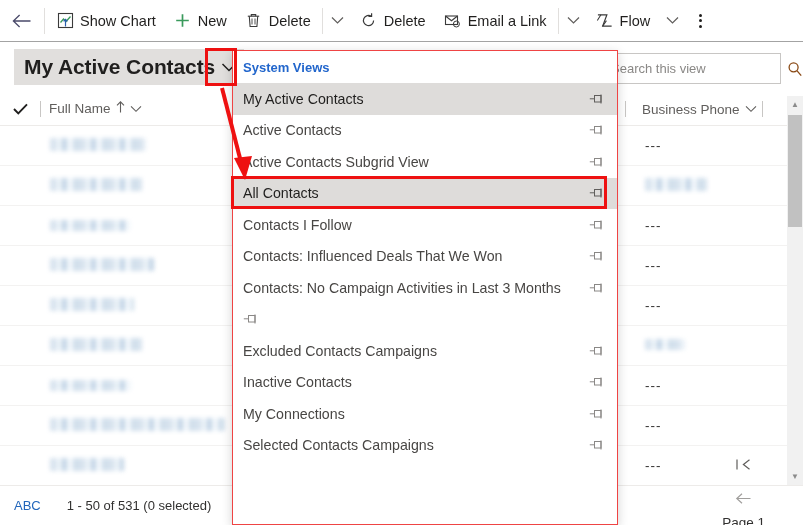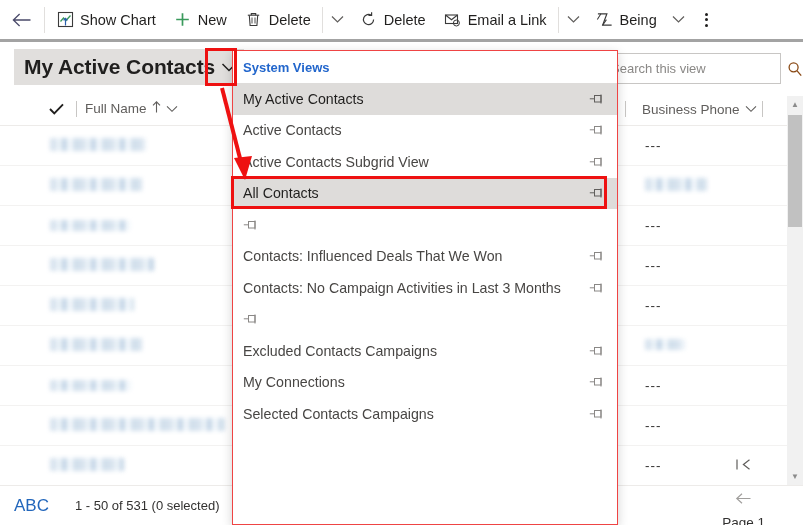--- a/index.html
+++ b/index.html
@@ -9,21 +9,21 @@
     font-family: "Liberation Sans", sans-serif;
     overflow: hidden;
   }
   #app { position: relative; width: 803px; height: 525px; background: #fff; }
 
   
   .cmdbar {
     position: absolute; left: 0; top: 0; width: 803px; height: 42px;
     display: flex; align-items: center;
     background: #ffffff;
-    border-bottom: 3px solid #a3a3a3;
+    border-bottom: 1px solid #a3a3a3;
   }
   .cmd-back {
     width: 42px; height: 42px; display: flex; align-items: center; justify-content: center;
     color: #4a4a6a; font-size: 17px; cursor: pointer;
   }
   .cmd-sep-v { width: 1px; height: 26px; background: #e1dfdd; margin: 0 2px; }
   .cmd-btn {
     display: flex; align-items: center; gap: 6px;
     height: 42px; padding: 0 9px; cursor: pointer;
     color: #201f1e; font-size: 14.5px; white-space: nowrap;
@@ -72,21 +72,21 @@
     flex: 1; border: none; outline: none; background: transparent;
     font-family: "Liberation Sans", sans-serif; font-size: 13px; color: #404040;
   }
   .search-input::placeholder { color: #8a8886; }
   .search-icon { color: #8a4a16; display:flex; align-items:center; }
 
   
   .grid-head {
     position: absolute; left: 0; top: 92px; width: 803px; height: 34px;
     background: #ffffff; border-bottom: 1px solid #edebe9;
-    display: flex; align-items: center; padding-left: 36px;
+    display: flex; align-items: center;
   }
   .gh-check {
     width: 40px; display: flex; align-items: center; justify-content: center;
     color: #201f1e; font-size: 14px; cursor: pointer; font-weight: bold;
   }
   .gh-divider { width: 1px; height: 16px; background: #c8c6c4; }
   .gh-col {
     display: flex; align-items: center; gap: 5px; height: 34px;
     padding: 0 8px; color: #605e5c; font-size: 13.5px; cursor: pointer;
     white-space: nowrap;
@@ -117,21 +117,21 @@
     opacity: 0.95;
   }
   .blur.sm { height: 11px; }
 
   
   .footer {
     position: absolute; left: 0; bottom: 0; width: 803px; height: 40px;
     background: #ffffff; border-top: 1px solid #edebe9;
     display: flex; align-items: center;
   }
-  .abc { margin-left: 14px; color: #2266bb; font-size: 17px; cursor: pointer; }
+  .abc { margin-left: 14px; color: #2266bb; font-size: 13px; cursor: pointer; }
   .reccount { margin-left: 26px; color: #323130; font-size: 13px; }
   .pager { position: absolute; right: 26px; display: flex; align-items: center; gap: 0px; flex-direction: column; }
   .pg-btn {
     width: 34px; height: 34px; display: flex; align-items: center; justify-content: center;
     color: #a19f9d; cursor: pointer;
   }
   .pg-btn.active { color: #605e5c; }
   .pg-label { color: #323130; font-size: 13.5px; padding: 0 12px; white-space: nowrap; }
 
   
@@ -253,21 +253,21 @@
         </svg>
     </div>
 
     <div class="cmd-btn">
       <span class="ico">
         <svg width="19" height="17" viewBox="0 0 19 17">
           <path d="M2 2.5h9.5L7 14.5h9.5" stroke="#3a3a3a" stroke-width="1.2" fill="none"></path>
           <path d="M5.2 2.5L1.4 8.6M11 8.6l-4 6" stroke="#3a3a3a" stroke-width="1.1" fill="none"></path>
         </svg>
       </span>
-      <span>Being</span>
+      <span>Flow</span>
     </div>
     <div class="cmd-caret">
       <svg width="13" height="9" viewBox="0 0 13 9">
           <path d="M1 1.5L6.5 7 12 1.5" stroke="#605e5c" stroke-width="1.2" fill="none"></path>
         </svg>
     </div>
 
     <div class="cmd-dots">
       <span class="dots-inner">
           <i></i>
@@ -436,20 +436,21 @@
       <span>All Contacts</span>
       <span class="pin">
         <svg width="14" height="12" viewBox="0 0 14 12">
             <rect x="5.5" y="2.5" width="6.5" height="6.5" fill="none" stroke="#605e5c" stroke-width="1"></rect>
             <path d="M5.5 5.8H0.8" stroke="#605e5c" stroke-width="1"></path>
             <path d="M12 1.5v9" stroke="#605e5c" stroke-width="1.1"></path>
           </svg>
       </span>
     </div>
     <div class="dd-item">
+      <span>Contacts I Follow</span>
       <span class="pin">
         <svg width="14" height="12" viewBox="0 0 14 12">
             <rect x="5.5" y="2.5" width="6.5" height="6.5" fill="none" stroke="#8a8886" stroke-width="1"></rect>
             <path d="M5.5 5.8H0.8" stroke="#8a8886" stroke-width="1"></path>
             <path d="M12 1.5v9" stroke="#8a8886" stroke-width="1.1"></path>
           </svg>
       </span>
     </div>
     <div class="dd-item">
       <span>Contacts: Influenced Deals That We Won</span>
@@ -475,20 +476,30 @@
       <span class="pin">
         <svg width="14" height="12" viewBox="0 0 14 12">
             <rect x="5.5" y="2.5" width="6.5" height="6.5" fill="none" stroke="#8a8886" stroke-width="1"></rect>
             <path d="M5.5 5.8H0.8" stroke="#8a8886" stroke-width="1"></path>
             <path d="M12 1.5v9" stroke="#8a8886" stroke-width="1.1"></path>
           </svg>
       </span>
     </div>
     <div class="dd-item">
       <span>Excluded Contacts Campaigns</span>
+      <span class="pin">
+        <svg width="14" height="12" viewBox="0 0 14 12">
+            <rect x="5.5" y="2.5" width="6.5" height="6.5" fill="none" stroke="#8a8886" stroke-width="1"></rect>
+            <path d="M5.5 5.8H0.8" stroke="#8a8886" stroke-width="1"></path>
+            <path d="M12 1.5v9" stroke="#8a8886" stroke-width="1.1"></path>
+          </svg>
+      </span>
+    </div>
+    <div class="dd-item">
+      <span>Inactive Contacts</span>
       <span class="pin">
         <svg width="14" height="12" viewBox="0 0 14 12">
             <rect x="5.5" y="2.5" width="6.5" height="6.5" fill="none" stroke="#8a8886" stroke-width="1"></rect>
             <path d="M5.5 5.8H0.8" stroke="#8a8886" stroke-width="1"></path>
             <path d="M12 1.5v9" stroke="#8a8886" stroke-width="1.1"></path>
           </svg>
       </span>
     </div>
     <div class="dd-item">
       <span>My Connections</span>

